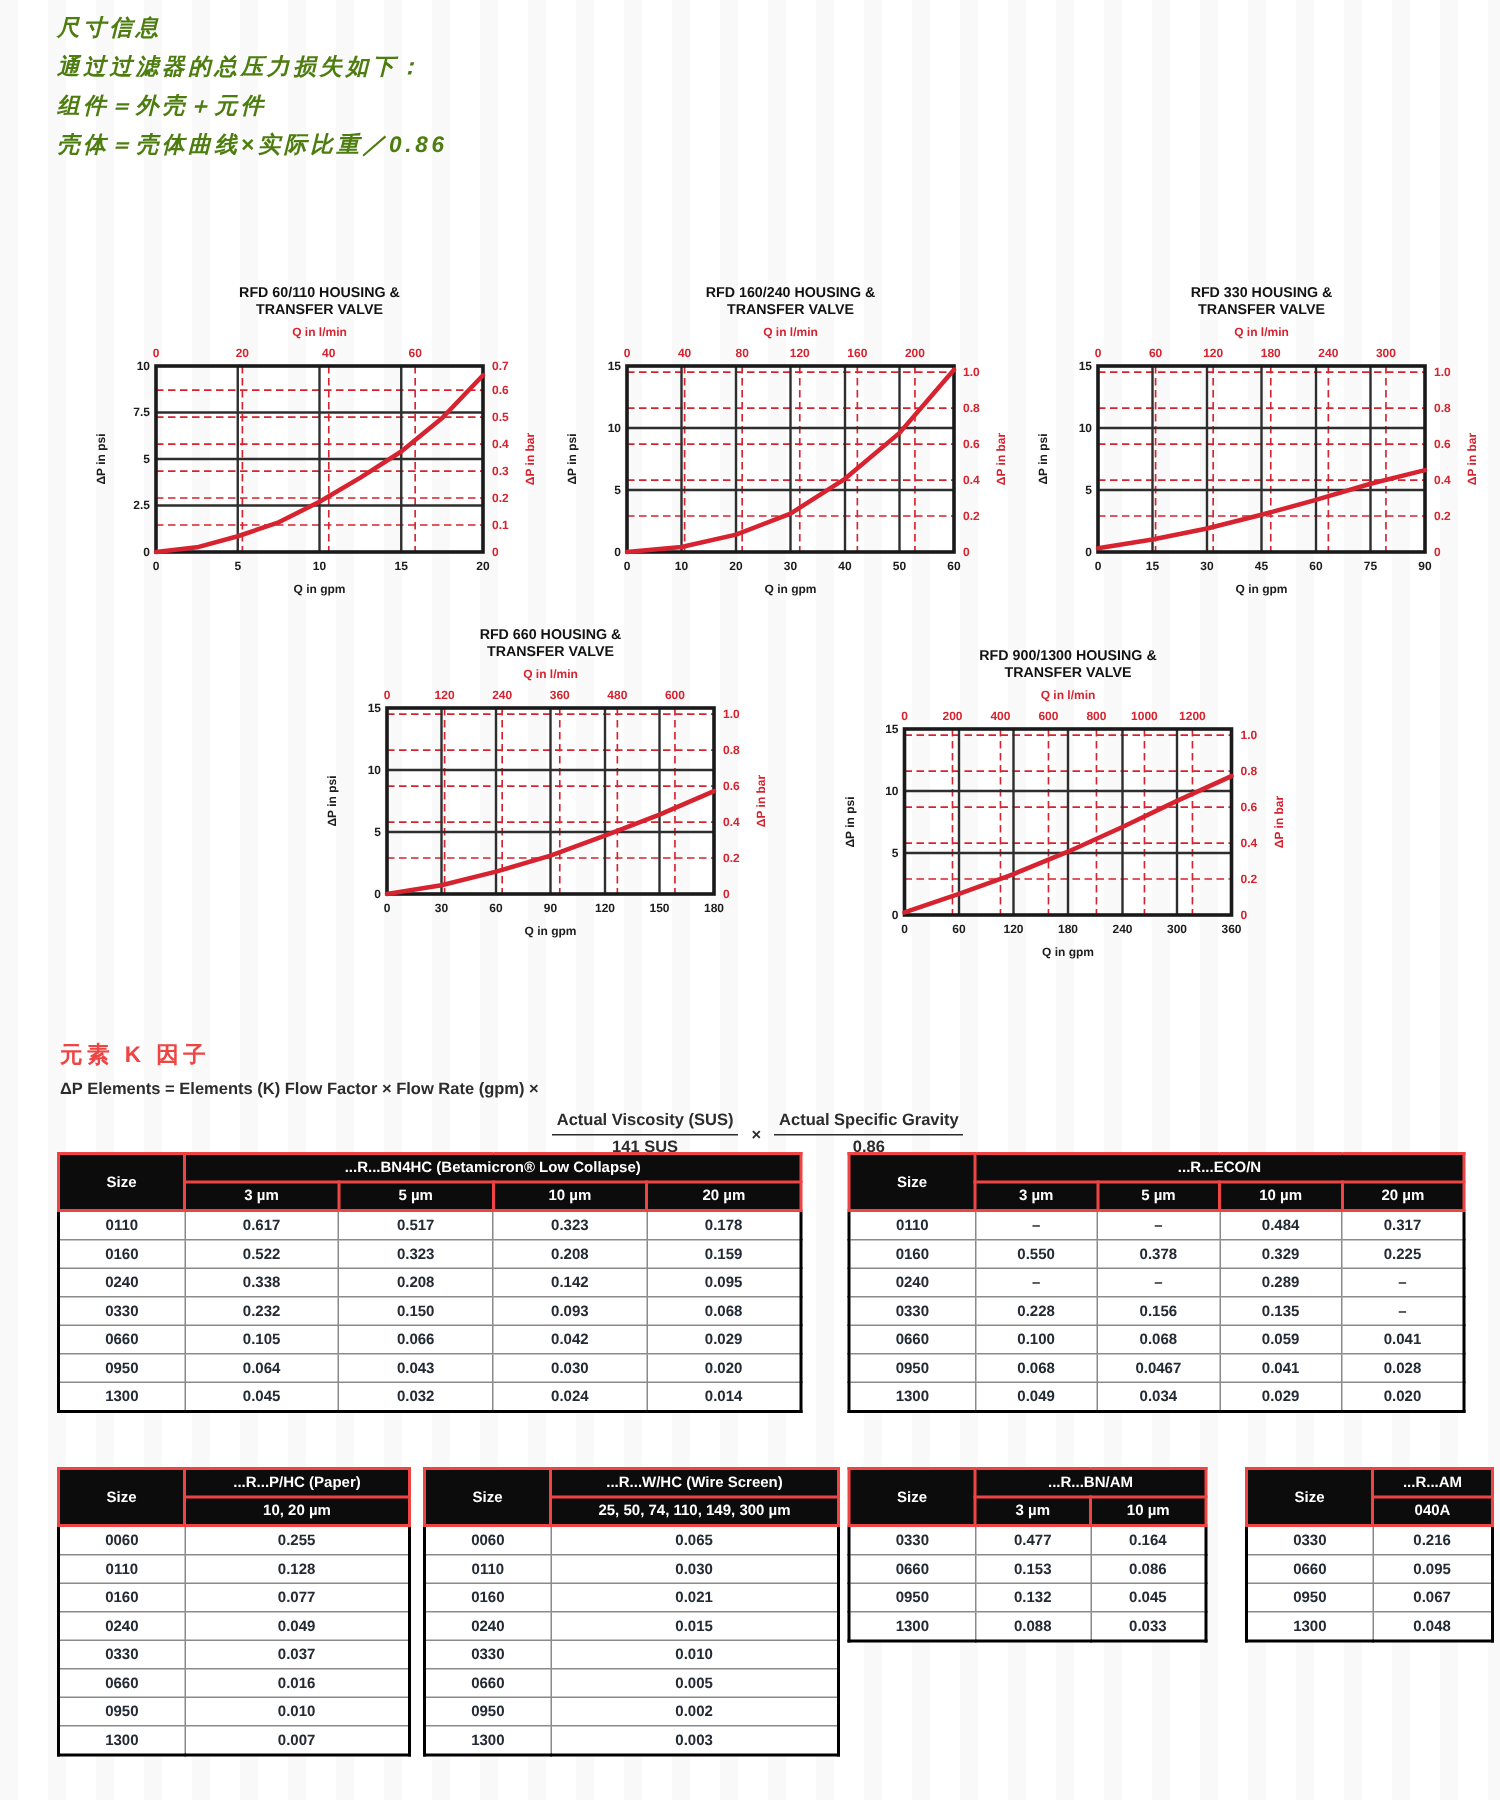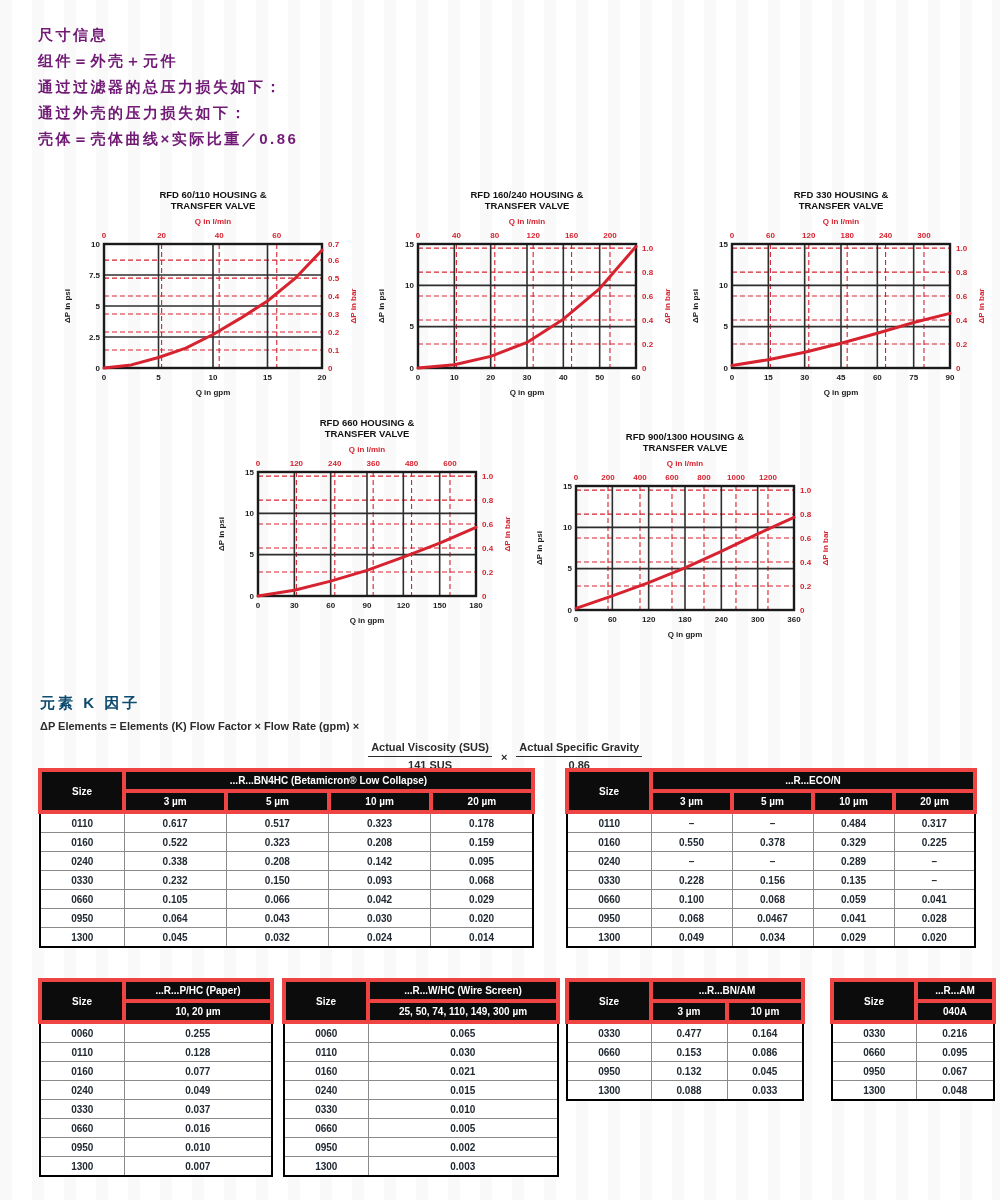--- a/index.html
+++ b/index.html
@@ -2,69 +2,68 @@
 <html style="--red: #d6232f;"><head>
 <meta charset="utf-8">
 <style>
   :root{ --red:#d6232f; }
   *{ box-sizing:border-box; }
   body{ margin:0; background:#e9e9e9; font-family:"Liberation Sans", sans-serif; }
   .page{ position:relative; width:1000px; height:1200px; margin:0 auto; background:#fff; overflow:hidden; }
   .stripes{ position:absolute; inset:0;
     background:repeating-linear-gradient(90deg, rgba(0,0,0,0.022) 0 12px, transparent 12px 32px);
     pointer-events:none; }
-  .cn{ position:absolute; left:38px; top:22px; font-weight:bold; color:#701a75;
-       font-size:15px; line-height:26px; letter-spacing:2.5px; }
+  .cn{ position:absolute; left:38px; top:6px; font-weight:bold; color:#4d7c0f;
+       font-size:15px; line-height:26px; letter-spacing:2.5px;font-style:italic; }
   .warning{ position:absolute; left:38px; top:163px; color:var(--red);
        font-size:11.5px; font-weight:bold; letter-spacing:0.2px; }
   .chart{ position:absolute; width:310px; height:240px; }
   .c0{ left:58px;  top:186px; } .c1{ left:372px; top:186px; } .c2{ left:686px; top:186px; }
-  .c3{ left:212px; top:414px; } .c4{ left:530px; top:428px; }
+  .c3{ left:212px; top:414px; } .c4{ left:557px; top:428px; }
   svg text.ct{ font-family:"Liberation Sans",sans-serif; font-size:9.5px; font-weight:bold; fill:#121212; }
   svg text.bl{ font-family:"Liberation Sans",sans-serif; font-size:8px; font-weight:bold; fill:#1c1c1c; }
   svg text.rl{ font-family:"Liberation Sans",sans-serif; font-size:8px; font-weight:bold; fill:var(--red); }
   svg line.bg{ stroke:#2e2e2e; stroke-width:1.6; }
   svg line.rg{ stroke:var(--red); stroke-width:1.1; stroke-dasharray:5 3; }
   svg rect.frame{ fill:none; stroke:#1a1a1a; stroke-width:2.4; }
   svg path.curve{ fill:none; stroke:var(--red); stroke-width:3;
        stroke-linecap:round; stroke-linejoin:round; }
   .f-head{ position:absolute; left:40px; top:694px; font-size:15px; font-weight:bold;
-       letter-spacing:3px; color:#0c4a6e; }
+       letter-spacing:3px; color:#ef4444; }
   .f-body{ position:absolute; left:40px; top:720px; display:flex; align-items:center;
        gap:9px; font-size:11px; font-weight:bold; color:#2c2c2c; }
   .fmain{ display:flex; flex-direction:column;gap:48px; }
   .fnote{ font-size:11px; margin-left:120px; margin-top:1px; }
   .frac{ text-align:center; line-height:13px; }
   .frac .num{ border-bottom:1.5px solid #2c2c2c; padding:0 3px 2px; }
   .frac .den{ padding-top:2px; }
   table.ftable{ position:absolute; border-collapse:collapse; table-layout:fixed;
        background:#fff; border:2.5px solid #000; }
   table.ftable th{ background:#0c0c0c; color:#fff; font-size:10px; font-weight:bold;
-       border:4px solid #ef4444; padding:3px 2px; text-align:center; }
+       border:2px solid #ef4444; padding:3px 2px; text-align:center; }
   table.ftable th.size-h{ width:84px; }
   table.ftable td{ border:1px solid #8a8a8a; border-top:1.7px solid #2a2a2a;
        font-size:10px; font-weight:bold; color:#222a33; text-align:center; padding:3.5px 2px; }
   #t-bn4hc{ left:38px;  top:768px; width:497px; }
   #t-econ { left:565px; top:768px; width:412px; }
   #t-phc  { left:38px;  top:978px; width:236px; }
   #t-whc  { left:282px; top:978px; width:278px; }
   #t-bnam { left:565px; top:978px; width:240px; }
   #t-am   { left:830px; top:978px; width:166px; }
 </style>
 </head>
 <body>
 
 <div class="page">
   <div class="stripes"></div>
 
   <div class="cn">
     <div>尺寸信息</div>
+    <div>通过过滤器的总压力损失如下：</div>
     <div>组件＝外壳＋元件</div>
-    <div>通过过滤器的总压力损失如下：</div>
-    <div>通过外壳的压力损失如下：</div>
     <div>壳体＝壳体曲线×实际比重／0.86</div>
   </div>
 
 
   <div class="chart c0"><svg viewBox="0 0 310 240" width="310" height="240">
         <text x="155" y="12" class="ct" text-anchor="middle">RFD 60/110 HOUSING &amp;</text>
         <text x="155" y="23" class="ct" text-anchor="middle">TRANSFER VALVE</text>
         <text x="155" y="38" class="rl" text-anchor="middle">Q in l/min</text>
         <text x="46" y="52" class="rl" text-anchor="middle">0</text>
         <text x="103.58968669097057" y="52" class="rl" text-anchor="middle">20</text>

